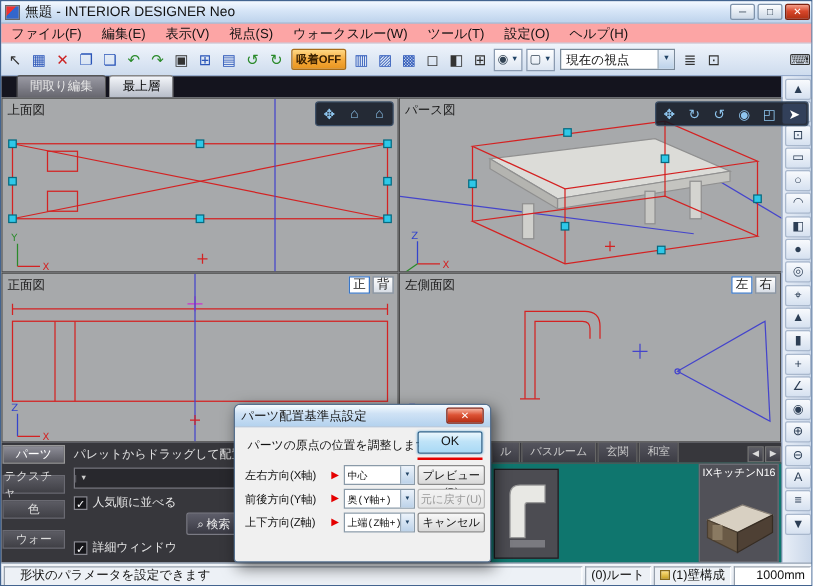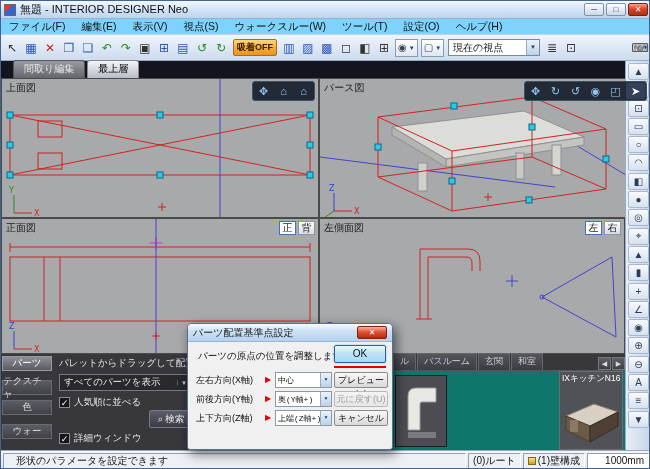--- a/index.html
+++ b/index.html
@@ -12,21 +12,21 @@
     background:linear-gradient(#f4f9ff,#d6e5f7 45%,#bed3ec); display:flex; align-items:center; padding:0 3px; border-bottom:1px solid #9ab2cf;}
   .app-icon { width:12px; height:12px; margin-right:4px; border:1px solid #666;
     background:linear-gradient(135deg,#e33 0 40%,#36c 40% 100%); }
   .title-text { font-size:11px; }
   .win-controls { margin-left:auto; display:flex; gap:2px; }
   .win-btn { width:20px; height:13px; border:1px solid #7f93ab; border-radius:2px; font-size:8px; line-height:11px; text-align:center;
     background:linear-gradient(#fdfeff,#ccd8e6); color:#234; }
   .win-btn.close { background:linear-gradient(#f4a08c,#d8472b 45%,#b03014); border-color:#7d2210; color:#fff; }
 
   
-  .menubar { position:absolute; left:0; top:18px; width:650px; height:16px; background:#7dd3fc; border-bottom:1px solid #c6d2e2; display:flex; align-items:flex-start; }
+  .menubar { position:absolute; left:0; top:18px; width:650px; height:16px; background:#fca5a5; border-bottom:1px solid #c6d2e2; display:flex; align-items:flex-start; }
   .menu-item { padding:1px 8px; font-size:10.5px; }
 
   
   .toolbar { position:absolute; left:0; top:34px; width:650px; height:26px;
     background:linear-gradient(#eff4fb,#cedcee); border-bottom:1px solid #97accd; display:flex; align-items:center; padding:0 2px; gap:1px; }
   .tb-icon { width:18px; height:19px; display:flex; align-items:center; justify-content:center; font-size:12px; border-radius:2px; }
   .ic-dark{color:#333;} .ic-red{color:#c22;} .ic-blue{color:#2a55b8;} .ic-green{color:#2a8a2a;}
   .snap-btn { height:17px; padding:0 3px; margin:0 2px; font-size:9px; font-weight:bold; color:#3a2000; line-height:15px;
     background:linear-gradient(#ffd884,#f5a93a 55%,#e8951f); border:1px solid #a96d18; border-radius:2px; }
   .mini-combo { display:flex; align-items:center; height:18px; border:1px solid #8a9ab0; background:linear-gradient(#fff,#dde6f2); padding:0 2px; margin:0 1px; font-size:10px; color:#345; }
@@ -370,21 +370,20 @@
 
   <div class="bottom-panel">
     <span class="side-tab active" style="top:2px">パーツ</span>
     <span class="side-tab" style="top:26px">テクスチャ</span>
     <span class="side-tab" style="top:46px">色</span>
     <span class="side-tab" style="top:70px">ウォー</span>
 
     <span class="hint-text">パレットからドラッグして配置します</span>
 
     <span class="dark-combo">
-      <span class="val">すべてのパーツを表示</span>
       <span class="dd">▼</span>
     </span>
 
     <span class="cb-row" style="left:58px; top:42px">
       <span class="cb-box">✓</span>
       <span>人気順に並べる</span>
     </span>
 
     <span class="search-btn">
       <span>⌕</span>

